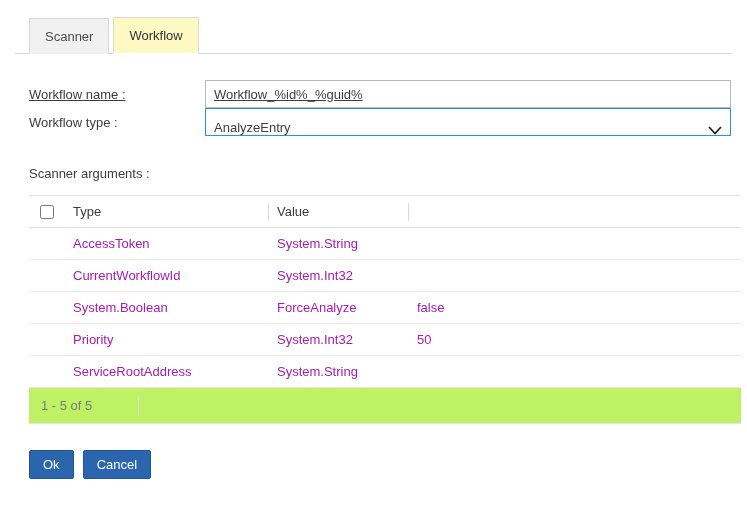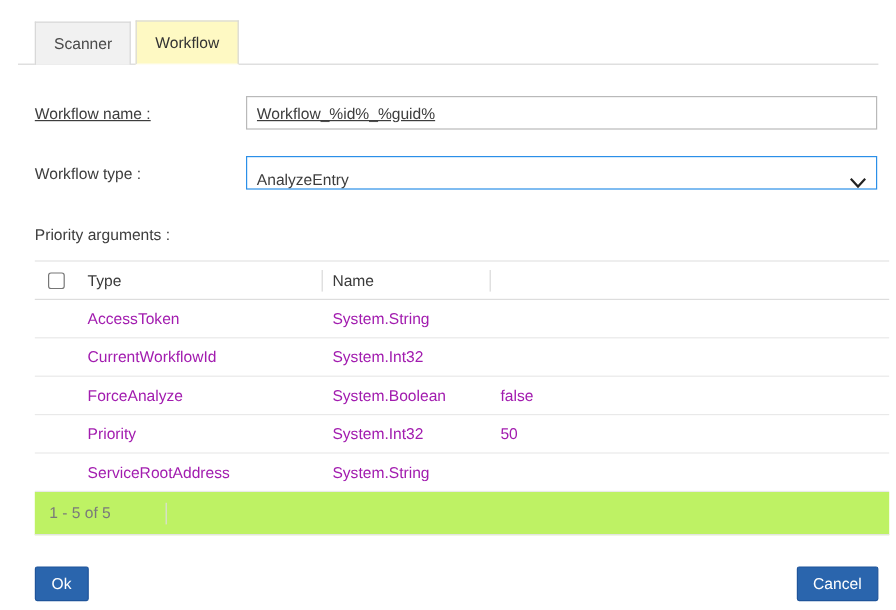--- a/index.html
+++ b/index.html
@@ -38,21 +38,21 @@
     color:#333333;
   }
 
   
   .form-row {
     display:flex;
     align-items:center;
     margin:0 0 0 14px;
   }
   .row-name  { margin-top:26px;text-decoration:underline; }
-  .row-type  { margin-top:22px; }
+  .row-type  { }
   .form-label {
     width:176px;
     color:#3d3d3d;
   }
   .text-input {
     flex:1;
     height:28px;
     border:1px solid #b9b9b9;
     padding:0 8px;
     font-family:"Liberation Sans", sans-serif;
@@ -117,21 +117,20 @@
     padding-left:12px;
     color:#7a7a7a;
     border-right:1px solid #dddddd;
   }
 
   
   .btn-row {
     margin:26px 0 0 14px;
     display:flex;
     gap:9px;
-    justify-content:space-between;
   }
   .btn {
     background:#2a65ad;
     color:#ffffff;
     border:1px solid #1f549a;
     border-radius:2px;
     padding:6px 13px;
     font-family:"Liberation Sans", sans-serif;
     font-size:13px;
     cursor:pointer;
@@ -157,50 +156,50 @@
     <div class="select-box">
       <span>AnalyzeEntry</span>
       <span class="chev">
         <svg width="14" height="9" viewBox="0 0 14 9">
           <polyline points="1,1 7,7.5 13,1" fill="none" stroke="#222222" stroke-width="1.8"></polyline>
         </svg>
       </span>
     </div>
   </div>
 
-  <div class="args-label">Priority arguments :</div>
+  <div class="args-label">Scanner arguments :</div>
 
   <div class="table">
 
     <div class="t-row t-head">
       <div class="t-cell t-check">
         <input type="checkbox" style="">
       </div>
       <div class="t-cell sep">Type</div>
-      <div class="t-cell sep">Name</div>
+      <div class="t-cell sep">Value</div>
     </div>
 
     <div class="t-row t-body-row">
       <div class="t-cell"></div>
       <div class="t-cell">AccessToken</div>
       <div class="t-cell">System.String</div>
       <div class="t-cell"></div>
     </div>
 
     <div class="t-row t-body-row">
       <div class="t-cell"></div>
       <div class="t-cell">CurrentWorkflowId</div>
       <div class="t-cell">System.Int32</div>
       <div class="t-cell"></div>
     </div>
 
     <div class="t-row t-body-row">
       <div class="t-cell"></div>
+      <div class="t-cell">System.Boolean</div>
       <div class="t-cell">ForceAnalyze</div>
-      <div class="t-cell">System.Boolean</div>
       <div class="t-cell">false</div>
     </div>
 
     <div class="t-row t-body-row">
       <div class="t-cell"></div>
       <div class="t-cell">Priority</div>
       <div class="t-cell">System.Int32</div>
       <div class="t-cell">50</div>
     </div>
 

